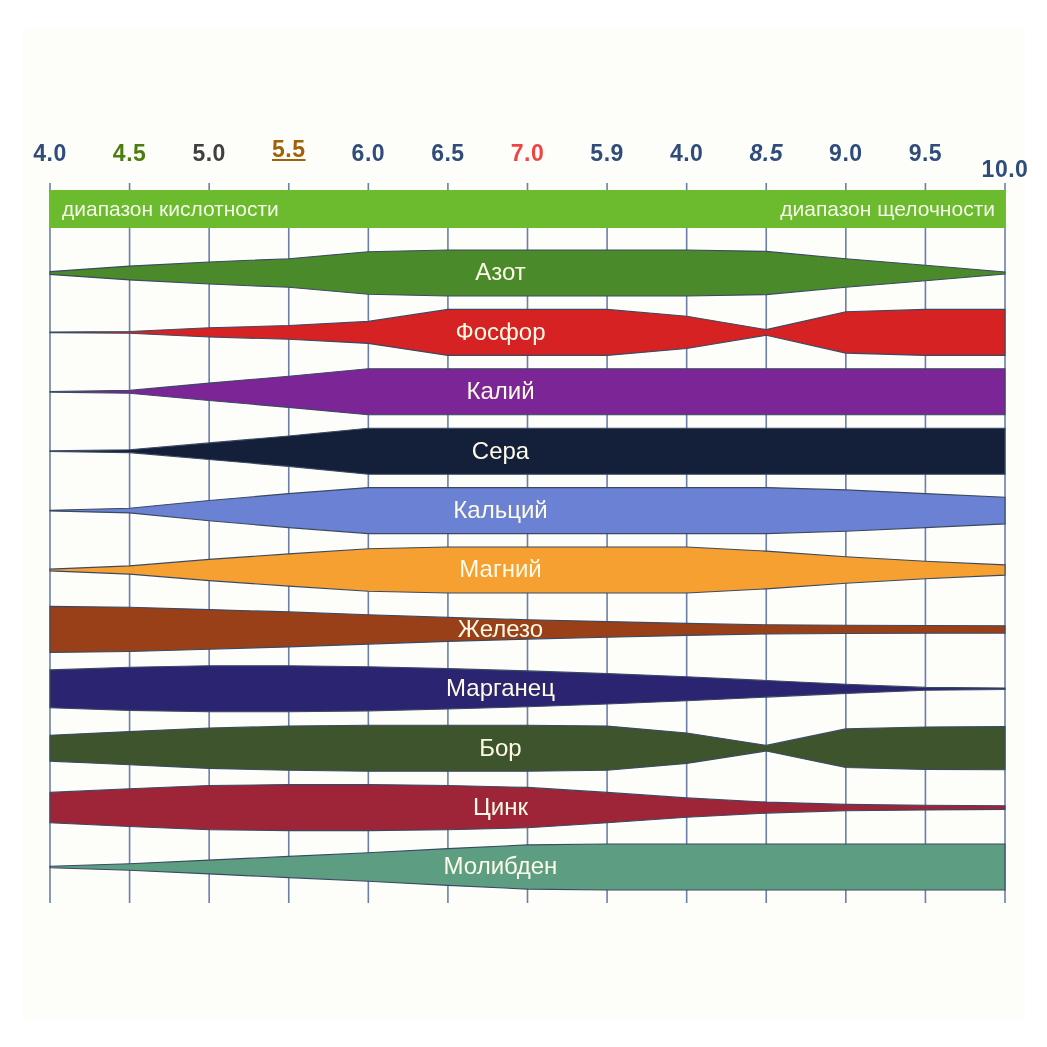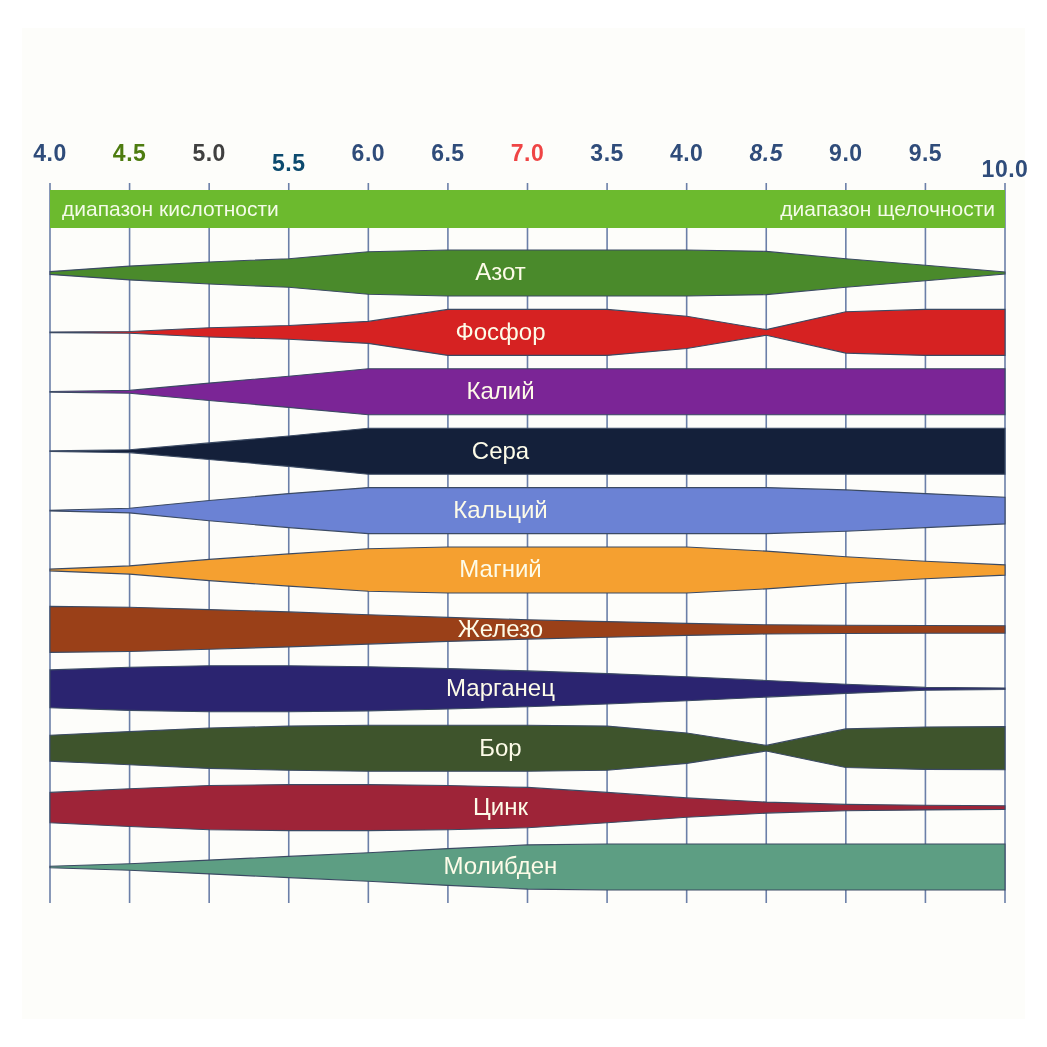--- a/index.html
+++ b/index.html
@@ -79,25 +79,25 @@
 </head>
 <body>
 
 <div id="root">
   <div id="plate"></div>
 
   <div id="axis-labels">
       <div class="tick-label" style="left: 50px; top: 140px; color: rgb(47, 76, 122);">4.0</div>
       <div class="tick-label" style="left: 129.583px; top: 140px; color: #4d7c0f;">4.5</div>
       <div class="tick-label" style="left: 209.167px; top: 140px; color: #404040;">5.0</div>
-      <div class="tick-label" style="left: 288.75px; top: 150px; color: #0c4a6e;">5.5</div>
+      <div class="tick-label" style="left: 288.75px; top: 136px; color: #a16207; text-decoration: underline;">5.5</div>
       <div class="tick-label" style="left: 368.333px; top: 140px; color: rgb(47, 76, 122);">6.0</div>
       <div class="tick-label" style="left: 447.917px; top: 140px; color: rgb(47, 76, 122); text-align: right;">6.5</div>
       <div class="tick-label" style="left: 527.5px; top: 140px; color: #ef4444;">7.0</div>
-      <div class="tick-label" style="left: 607.083px; top: 140px; color: rgb(47, 76, 122);">3.5</div>
+      <div class="tick-label" style="left: 607.083px; top: 140px; color: rgb(47, 76, 122);">5.9</div>
       <div class="tick-label" style="left: 686.667px; top: 140px; color: rgb(47, 76, 122);">4.0</div>
       <div class="tick-label" style="left: 766.25px; top: 140px; color: rgb(47, 76, 122); font-style: italic;">8.5</div>
       <div class="tick-label" style="left: 845.833px; top: 140px; color: rgb(47, 76, 122); text-align: right;">9.0</div>
       <div class="tick-label" style="left: 925.417px; top: 140px; color: rgb(47, 76, 122);">9.5</div>
       <div class="tick-label" style="left: 1005px; top: 156px; color: rgb(47, 76, 122);">10.0</div>
     </div>
 
   <svg id="plot" width="1047" height="1047">
     <g id="grid-group">
         <line class="gridline" x1="50" x2="50" y1="183" y2="903" stroke="#6b7fa8"></line>

